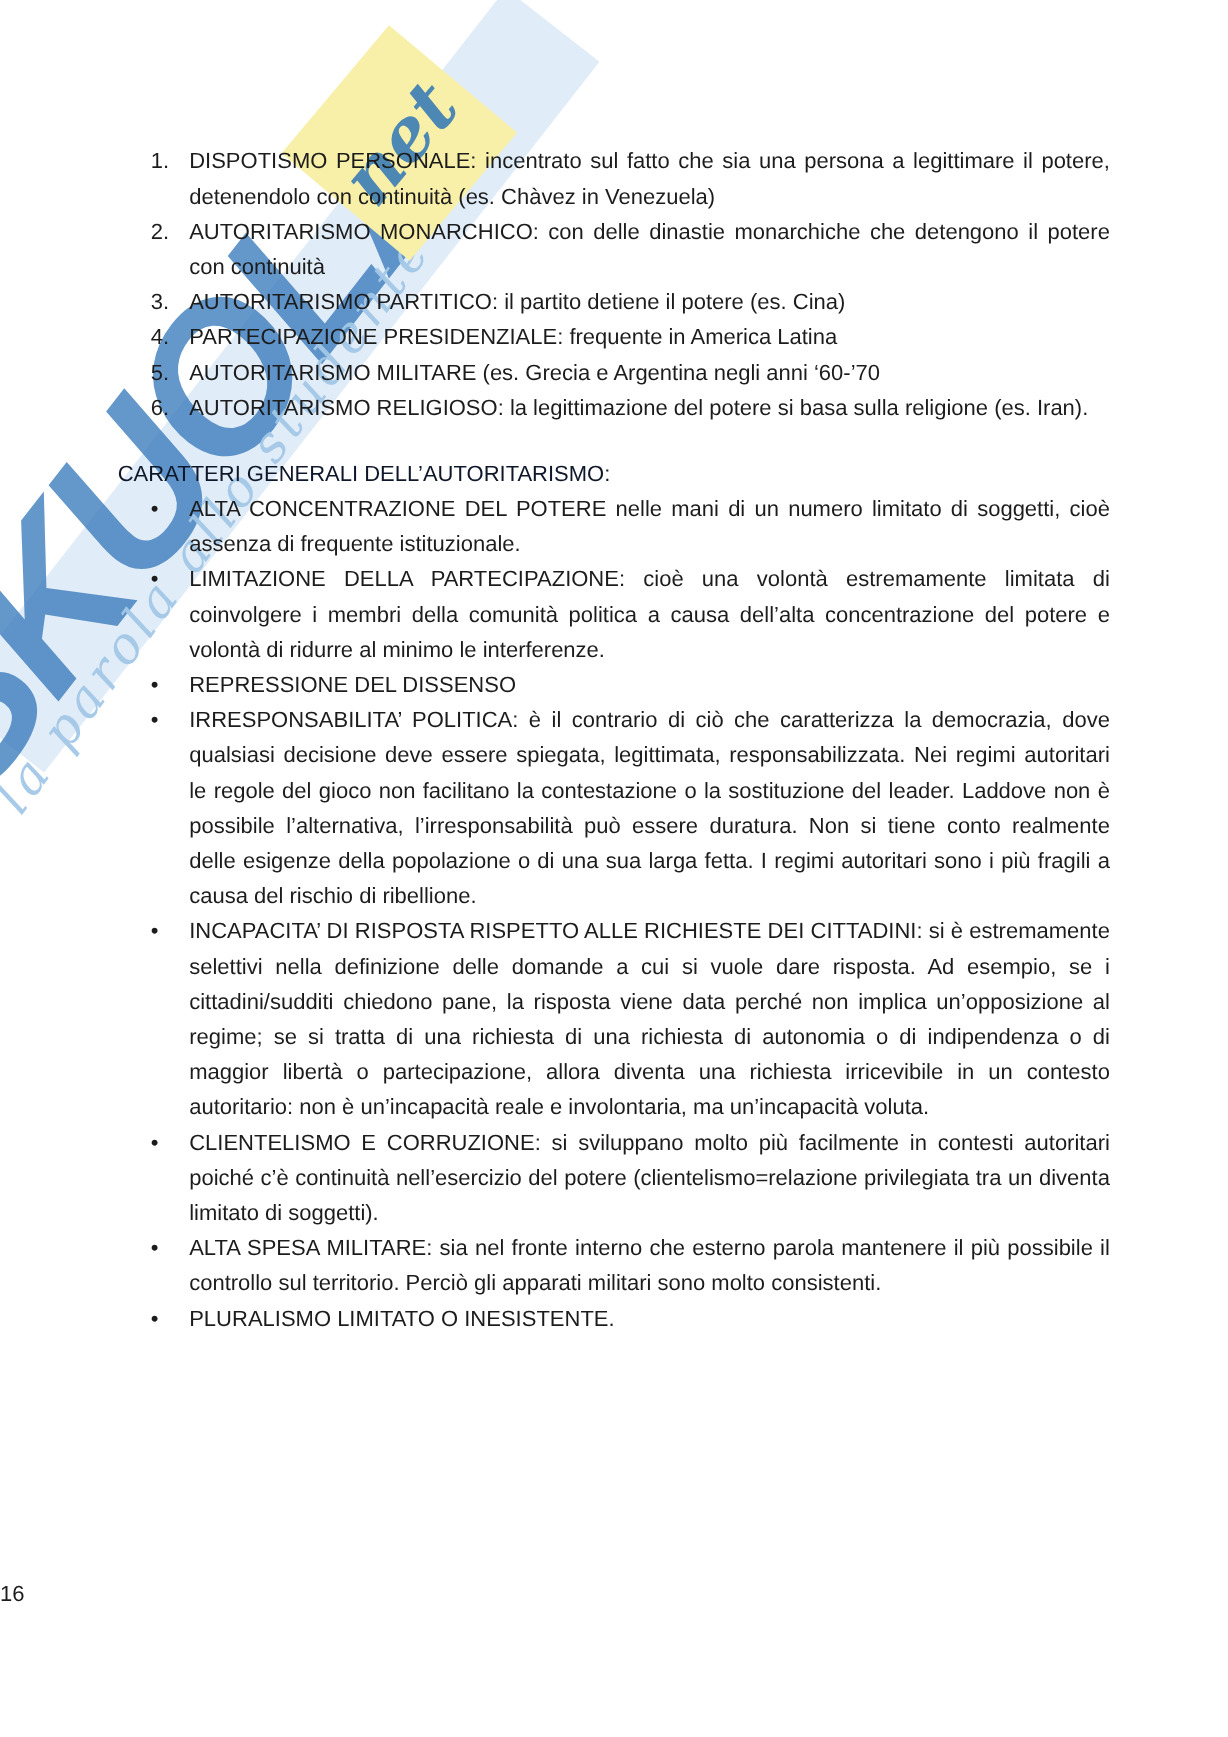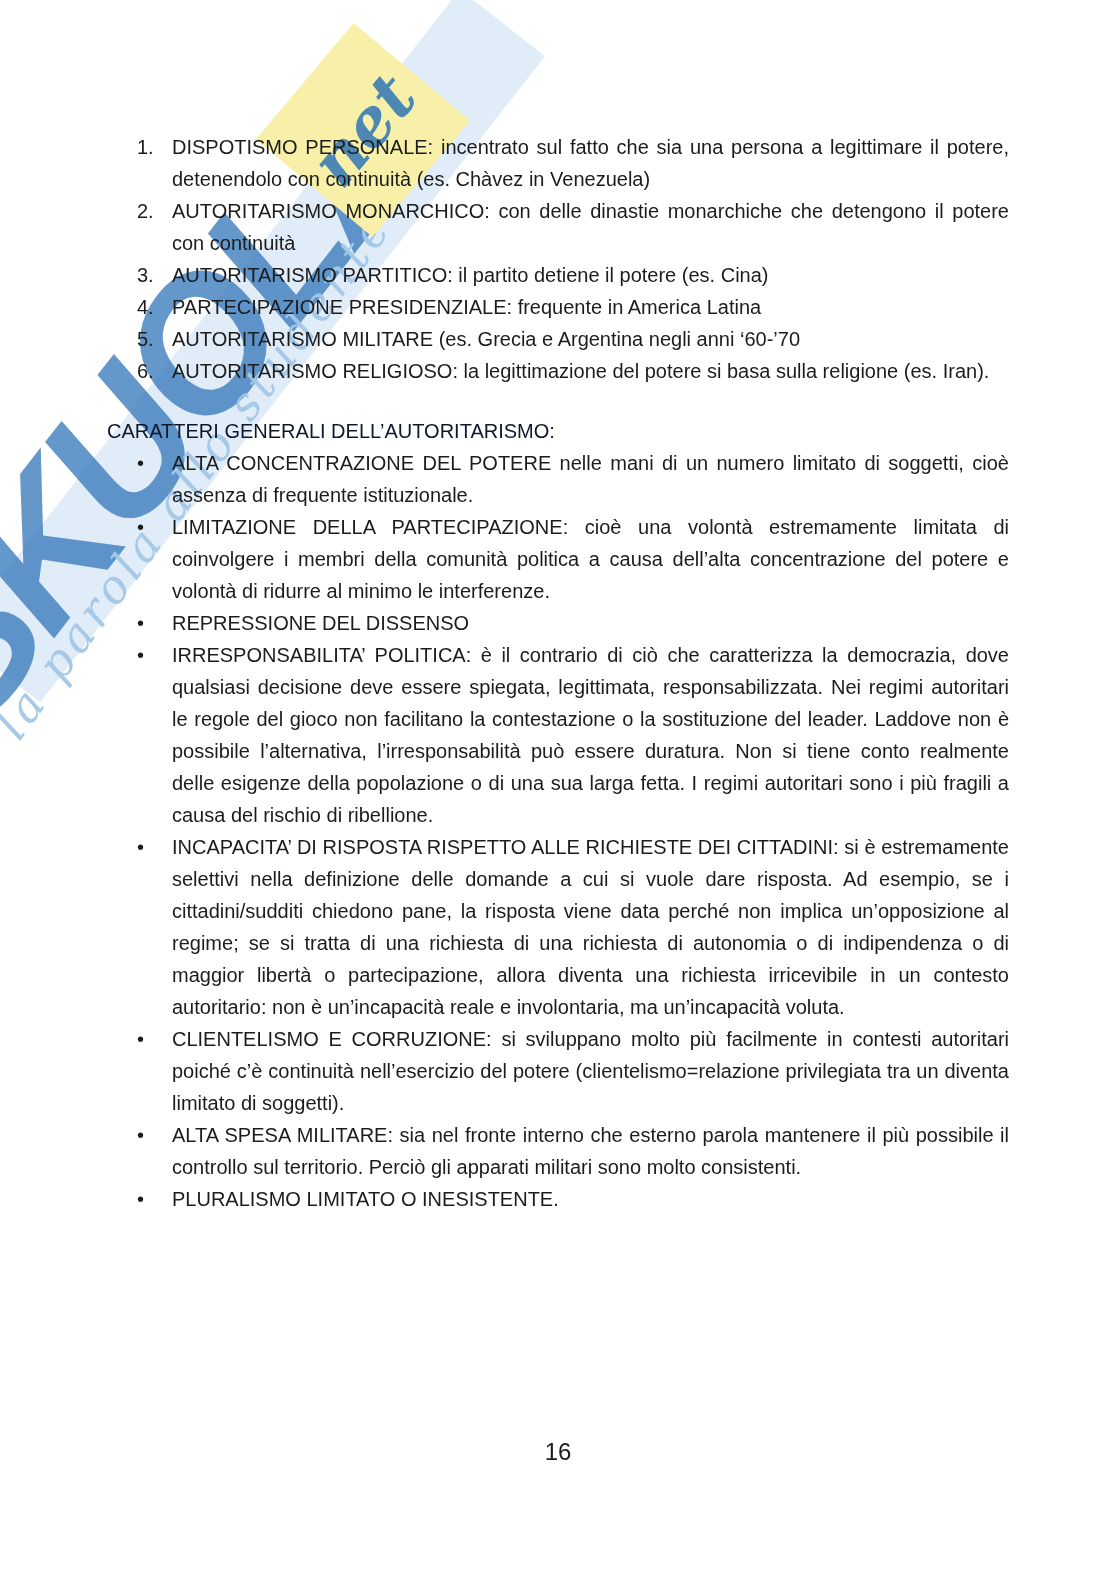--- a/index.html
+++ b/index.html
@@ -54,21 +54,21 @@
   .doc-header{display:flex;justify-content:space-between;white-space:pre-wrap;}
   .lists{margin-top:21px;}
   .row{display:flex;}
   .row .indent{width:30px;flex:0 0 30px;}
   .row .marker{width:35px;flex:0 0 35px;}
   .row .txt{flex:1;text-align:justify;}
   .note{text-align:justify;}
   .section-heading{font-weight:normal;margin-top:28px;color:#0f172a;}
   .page-number{
     position:absolute;left:0;right:0;top:1438px;z-index:1;
-    text-align:center;font-size:24px;
+    text-align:left;font-size:20px;
   }
 </style>
 </head>
 <body>
 
 <div class="page">
 
   <div class="watermark">
     <div class="wm-band"></div>
     <div class="wm-word">SKUOLA</div>

